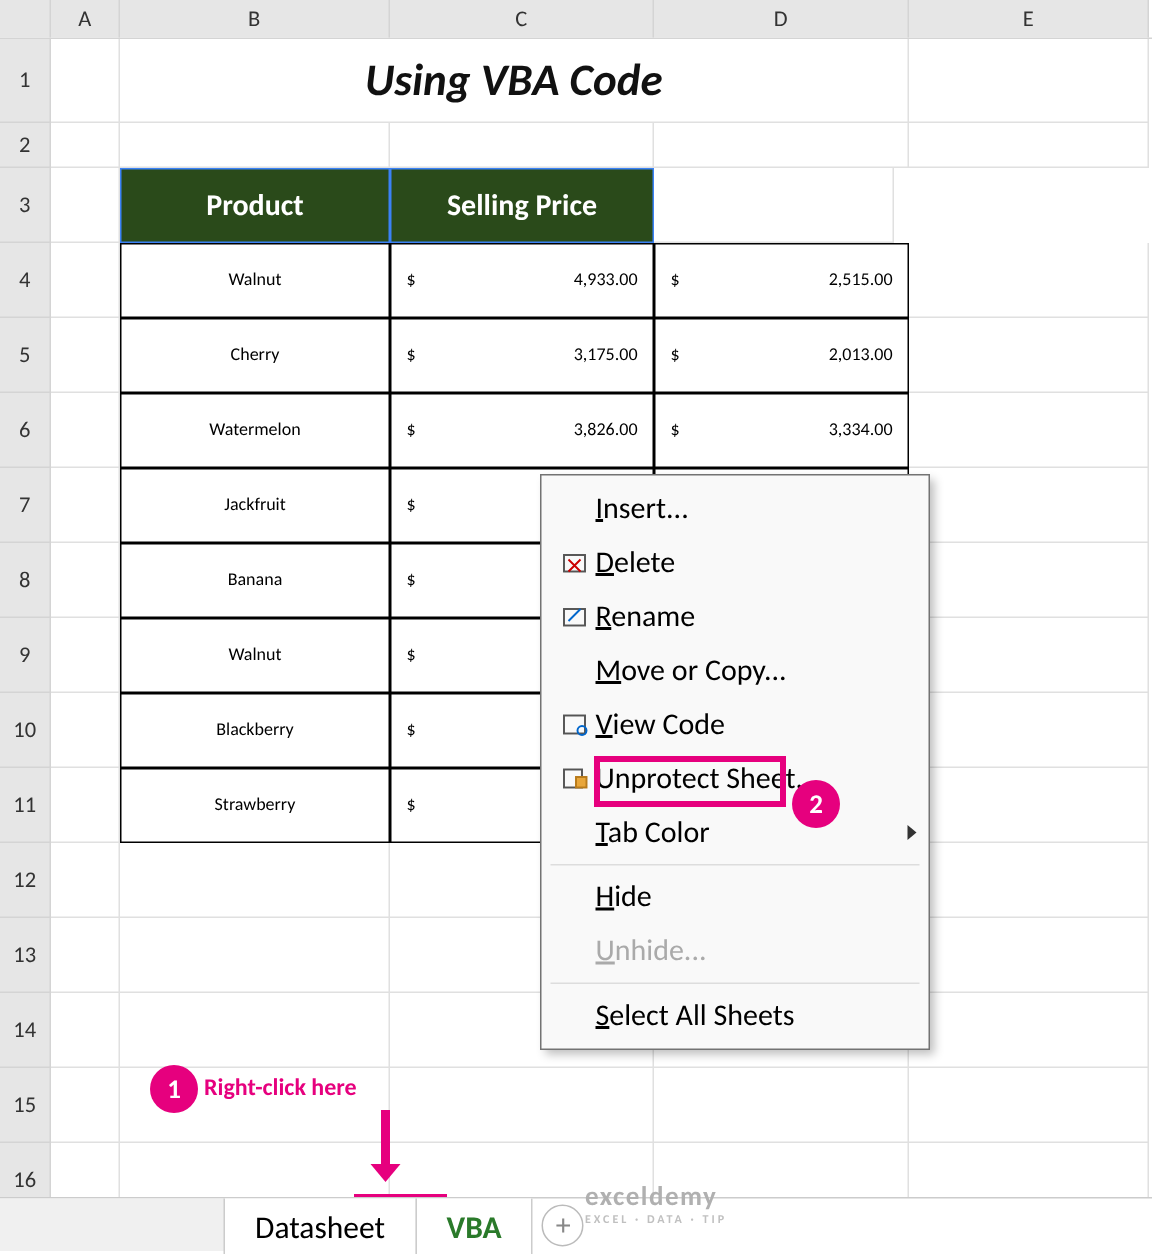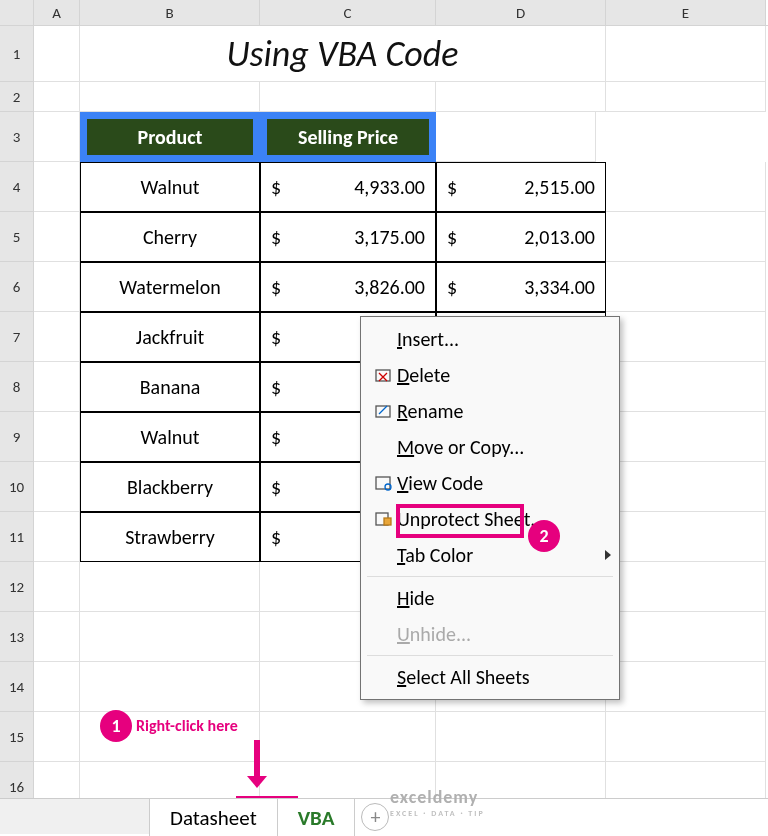--- a/index.html
+++ b/index.html
@@ -55,35 +55,35 @@
   display: flex;
   align-items: center;
   font-size: 20px;
   padding: 0 6px;
 }
 .r1 { height: 56px; }
 .rX { height: 50px; }
 .rS { height: 30px; }
 .title {
   font-style: italic;
-  font-weight: normal;
-  font-size: 36px;
+  font-weight: bold;
+  font-size: 30px;
   color: #111;
   justify-content: center;
 }
 .thead {
   background: #2a4a1a;
   color: #fff;
   font-weight: bold;
   justify-content: center;
-  border: 7px solid #3b82f6;
+  border: 1px solid #3b82f6;
 }
 .tcell {
   border: 1px solid #000;
-  font-size: 20px;
+  font-size: 12px;
 }
 .tcell.center { justify-content: center; }
 .currency { display: flex; justify-content: space-between; width: 100%; padding: 0 4px; }
 .currency .dollar { }
 .currency .amt { text-align: right; }
 
 
 .menu {
   position: absolute;
   left: 360px;

